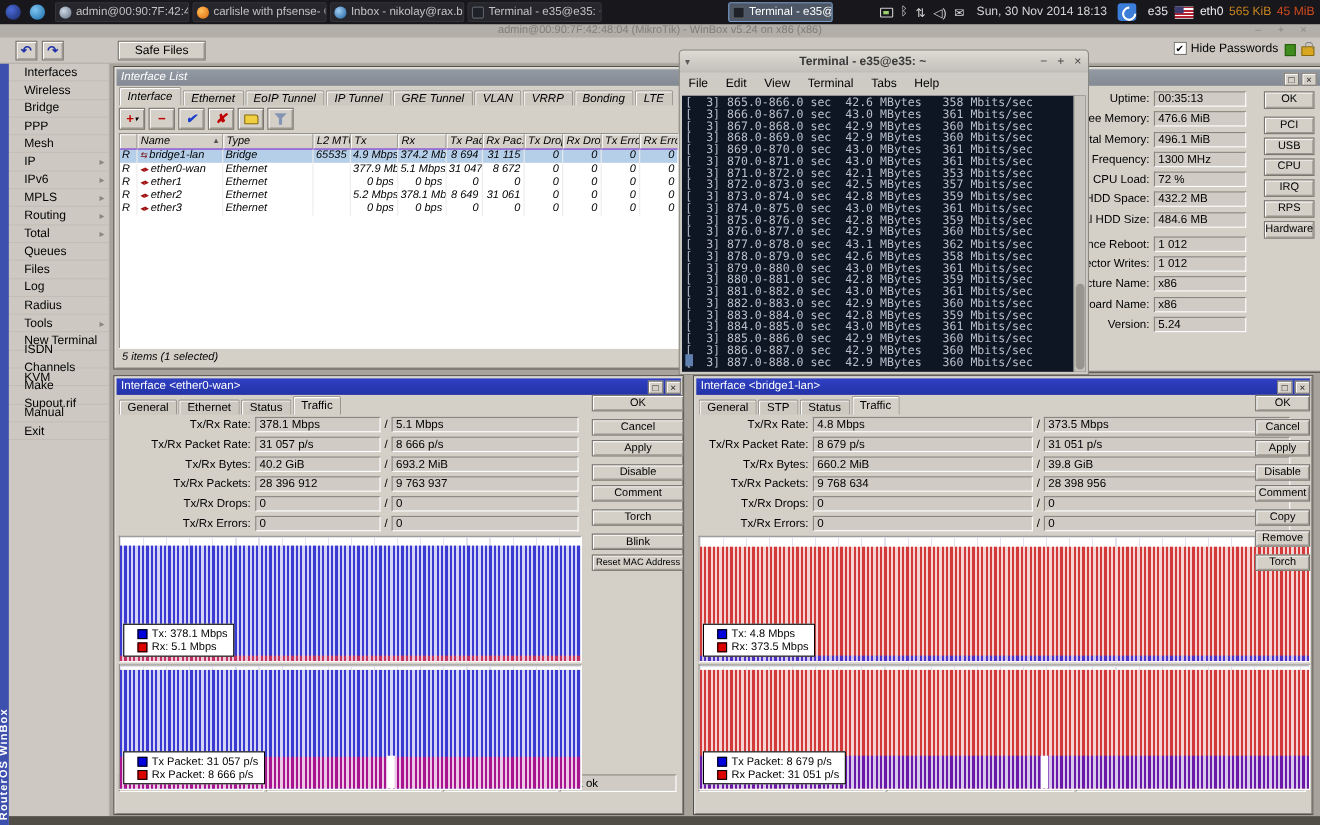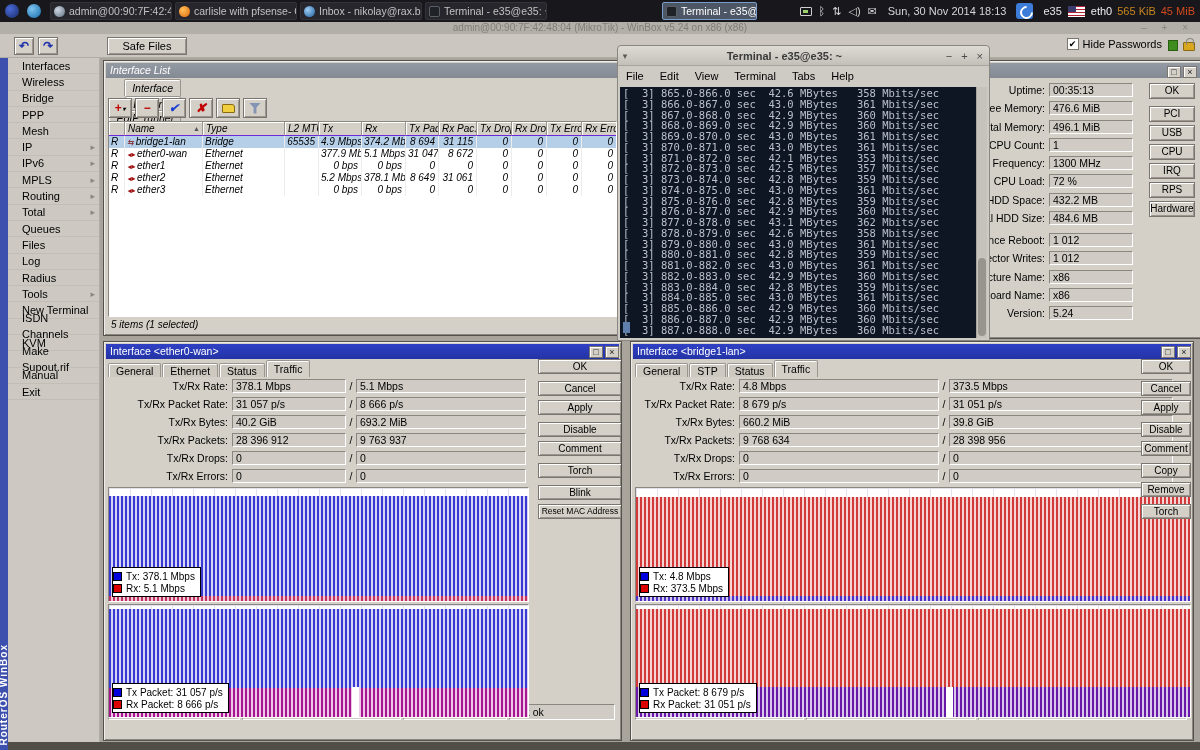--- a/index.html
+++ b/index.html
@@ -66,21 +66,21 @@
   .wctl { margin-left:auto; display:flex; }
   .wbtn { width:14px; height:12px; margin-left:2px; background:#d4d0c8; border:1px solid #7a766f; box-shadow:inset 1px 1px 0 #fff; font-size:9px; line-height:10px; text-align:center; color:#222; }
   .tabs { position:absolute; left:4px; display:flex; align-items:flex-end; height:17px; }
   .tab { padding:1px 7px 1px 7px; margin-right:1px; background:#cdc9c1; border:1px solid #9a968f; border-bottom:none; border-radius:2px 2px 0 0; box-shadow:inset 1px 1px 0 #fff; font-size:10.5px; height:14px; line-height:12px; }
   .tab.active { background:#d4d0c8; height:17px; line-height:15px; font-size:10.5px; z-index:2; }
   .classic-btn { background:#d4d0c8; border:1px solid #7a766f; box-shadow:inset 1px 1px 0 #fff, inset -1px -1px 0 #9a968f; text-align:center; font-size:10px; white-space:nowrap; overflow:hidden; }
   .sunken { background:#d0ccc5; border:1px solid; border-color:#8a8780 #ffffff #ffffff #8a8780; }
 
   
   #iflist { left:103px; top:60px; width:519px; height:276px; z-index:10;font-style:italic; }
-  #iflist .tabs { top:18px;flex-direction:column; }
+  #iflist .tabs { top:18px; }
   #iflist-toolbar { position:absolute; left:4px; top:37px; height:22px; display:flex; }
   .tbbtn { width:24px; height:20px; margin-right:3px; background:#d4d0c8; border:1px solid #7a766f; box-shadow:inset 1px 1px 0 #fff, inset -1px -1px 0 #9a968f; display:flex; align-items:center; justify-content:center; font-size:12px; font-weight:bold; }
   .tb-plus { color:#c00000; }
   .tb-plus .dd { font-size:6px; color:#000; margin-left:1px; }
   .tb-minus { color:#c00000; }
   .tb-check { color:#1a3fd0; }
   .tb-x { color:#c00000; }
   .tb-folder-ic { width:13px; height:9px; background:#f0d040; border:1px solid #8a6a10; border-radius:1px 3px 1px 1px; }
   .tb-funnel-ic { width:12px; height:11px; background:#8494b4; clip-path:polygon(0 0,100% 0,62% 45%,62% 100%,38% 100%,38% 45%); }
   #iftable { position:absolute; left:4px; top:60px; right:4px; bottom:18px; background:#fff; border:1px solid; border-color:#8a8780 #fff #fff #8a8780; overflow:hidden; }
@@ -145,21 +145,21 @@
   .graph.g1 { top:145px; height:115px; }
   .graph.g2 { top:262px; height:114px; }
   .bars { position:absolute; left:0; right:0; bottom:0; }
   .bars-blue { background:repeating-linear-gradient(90deg,#3a3ad2 0 2px,#d4d4f6 2px 4px); }
   .bars-red { background:repeating-linear-gradient(90deg,#d23a3a 0 2px,#f6d4d4 2px 4px); }
   .base-red { position:absolute; left:0; right:0; bottom:0; height:5px; background:repeating-linear-gradient(90deg,#c03060 0 2px,#f0c8d8 2px 4px); }
   .base-blue { position:absolute; left:0; right:0; bottom:0; height:5px; background:repeating-linear-gradient(90deg,#5030c0 0 2px,#d0c8f0 2px 4px); }
   .over-magenta { position:absolute; left:0; right:0; bottom:0; height:26%; background:repeating-linear-gradient(90deg,#a81490 0 2px,#ecc8e6 2px 4px); }
   .over-violet { position:absolute; left:0; right:0; bottom:0; height:27%; background:repeating-linear-gradient(90deg,#6a18a8 0 2px,#d8c8ec 2px 4px); }
   .gap-slice { position:absolute; bottom:0; width:7px; height:27%; background:#fff; left:58%; }
-  .legend { position:absolute; left:3px; bottom:4px; background:#fff; border:1px solid #000; padding:2px 5px 2px 0; z-index:4;margin-top:37px; }
+  .legend { position:absolute; left:3px; bottom:4px; background:#fff; border:1px solid #000; padding:2px 5px 2px 12px; z-index:4;margin-top:37px; }
   .legend .lrow { display:flex; align-items:center; height:12px; font-size:10px; white-space:nowrap; }
   .lsw { width:9px; height:9px; border:1px solid #000; margin-right:4px; flex:0 0 auto; }
   .lsw.blue { background:#0000dd; } .lsw.red { background:#dd0000; }
   .status-row { position:absolute; left:4px; right:4px; bottom:20px; height:16px; display:flex; }
   .status-cell { height:16px; font-size:10.5px; line-height:14px; padding-left:4px; margin-right:2px; white-space:nowrap; overflow:hidden; }
   .status-cell.dim { color:#9a968f; }
   #ether0 .status-cell:nth-of-type(1){width:132px;} #ether0 .status-cell:nth-of-type(2){width:159px;}
   #ether0 .status-cell:nth-of-type(3){width:104px;} #ether0 .status-cell:nth-of-type(4){flex:1;}
   #bridge1 .status-cell:nth-of-type(1){width:169px;} #bridge1 .status-cell:nth-of-type(2){width:170px;}
   #bridge1 .status-cell:nth-of-type(3){flex:1;}
@@ -510,24 +510,20 @@
         <span class="rlabel">Uptime:</span>
         <span class="rval sunken">00:35:13</span>
       </div>
       <div class="res-row">
         <span class="rlabel">Free Memory:</span>
         <span class="rval sunken">476.6 MiB</span>
       </div>
       <div class="res-row">
         <span class="rlabel">Total Memory:</span>
         <span class="rval sunken">496.1 MiB</span>
-      </div>
-      <div class="res-row">
-        <span class="rlabel">CPU Count:</span>
-        <span class="rval sunken">1</span>
       </div>
       <div class="res-row">
         <span class="rlabel">CPU Frequency:</span>
         <span class="rval sunken">1300 MHz</span>
       </div>
       <div class="res-row">
         <span class="rlabel">CPU Load:</span>
         <span class="rval sunken">72 %</span>
       </div>
       <div class="res-row">

